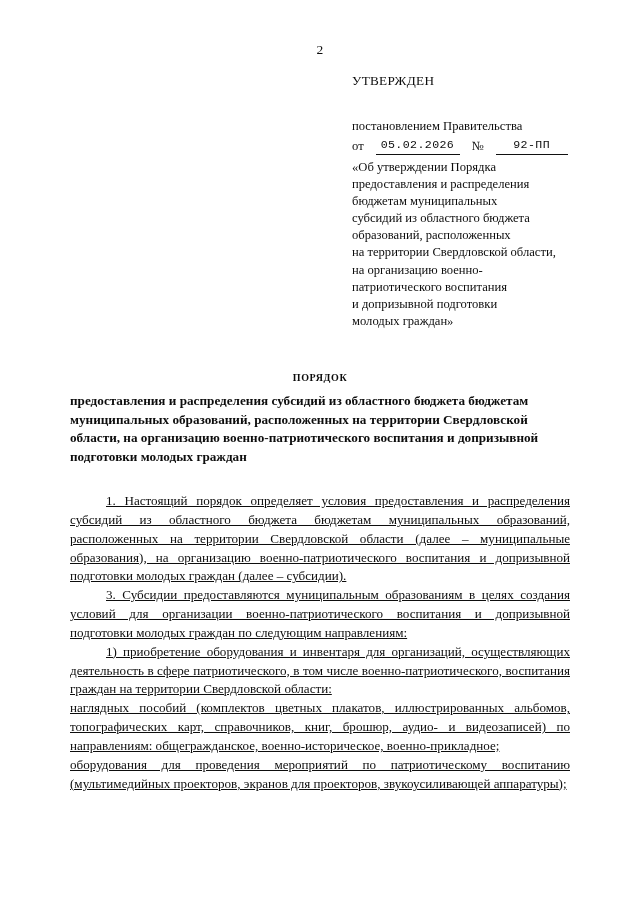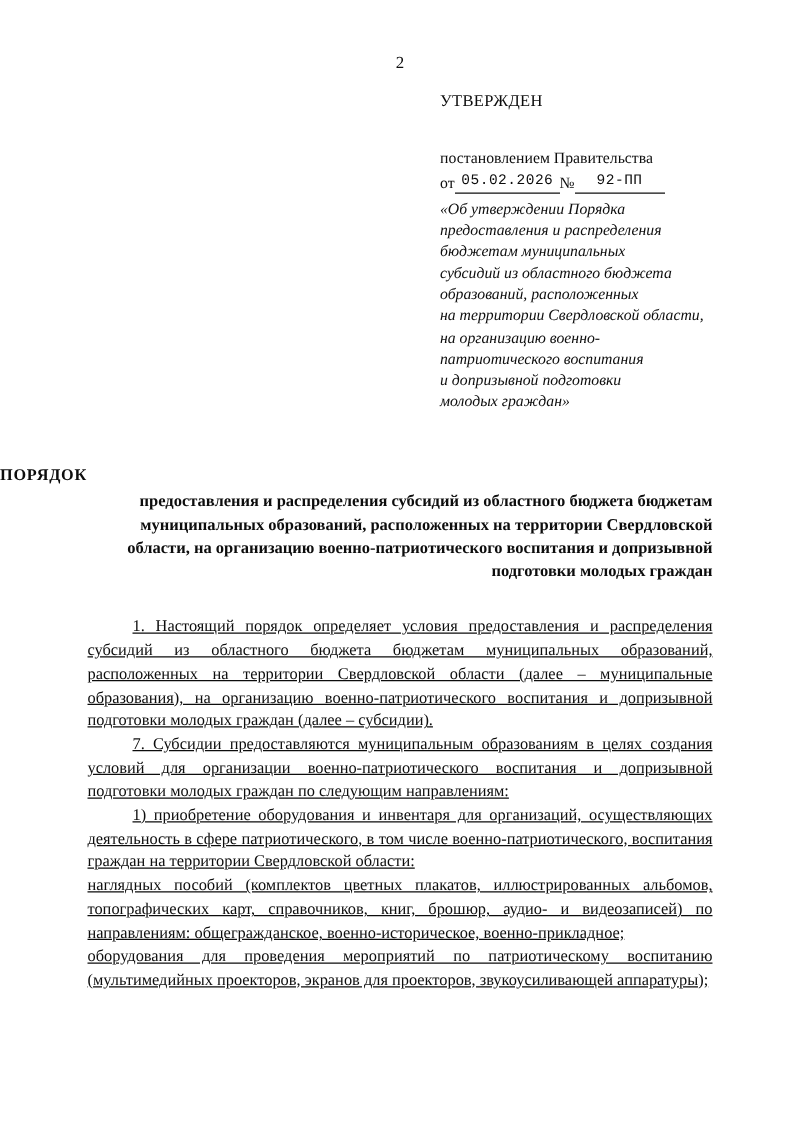--- a/index.html
+++ b/index.html
@@ -48,56 +48,56 @@
     font-size: 13.2px;
   }
   .approval .line {
     white-space: nowrap;
     margin-top: 28px;
   }
   .approval .datenum {
     margin-top: 2px;
     display: flex;
     align-items: flex-end;
-    gap: 0;
+    gap: 12px;
     white-space: nowrap;
   }
   .approval .datenum .lab { flex: none; }
   .approval .datenum .val {
     display: inline-block;
     border-bottom: 1px solid #111;
     padding: 0 5px 1px 5px;
     font-family: "Liberation Mono", "DejaVu Sans Mono", monospace;
     font-size: 11.6px;
     letter-spacing: 0.4px;
   }
-  .approval .val.date { min-width: 74px; text-align: right; }
+  .approval .val.date { min-width: 74px; text-align: left; }
   .approval .val.num  { min-width: 62px; text-align: center; }
   .approval .quote {
     margin-top: 4px;
   }
-  .approval .quote div { white-space: nowrap; font-style: italic; }
+  .approval .quote div { white-space: nowrap; }
 
   
   .doc-title {
     position: absolute;
     top: 372px;
     left: 0;
     width: 640px;
-    text-align: left;
+    text-align: center;
     font-weight: bold;
-    font-size: 13px;
+    font-size: 10px;
     letter-spacing: 0.6px;
   }
   .doc-subtitle {
     position: absolute;
     top: 392px;
     left: 70px;
     width: 500px;
-    text-align: right;
+    text-align: left;
     font-weight: bold;
     font-size: 13.2px;
     line-height: 1.42;
   }
 
   
   .body-text {
     position: absolute;
     top: 492px;
     left: 70px;
@@ -144,19 +144,19 @@
       <div>и допризывной подготовки</div>
       <div>молодых граждан»</div>
     </div>
   </div>
 
   <div class="doc-title">ПОРЯДОК</div>
   <div class="doc-subtitle">предоставления и распределения субсидий из областного бюджета бюджетам муниципальных образований, расположенных на территории Свердловской области, на организацию военно-патриотического воспитания и допризывной подготовки молодых граждан</div>
 
   <div class="body-text">
     <p>1. Настоящий порядок определяет условия предоставления и распределения субсидий из областного бюджета бюджетам муниципальных образований, расположенных на территории Свердловской области (далее – муниципальные образования), на организацию военно-патриотического воспитания и допризывной подготовки молодых граждан (далее – субсидии).</p>
-    <p>7. Субсидии предоставляются муниципальным образованиям в целях создания условий для организации военно-патриотического воспитания и допризывной подготовки молодых граждан по следующим направлениям:</p>
+    <p>3. Субсидии предоставляются муниципальным образованиям в целях создания условий для организации военно-патриотического воспитания и допризывной подготовки молодых граждан по следующим направлениям:</p>
     <p>1) приобретение оборудования и инвентаря для организаций, осуществляющих деятельность в сфере патриотического, в том числе военно-патриотического, воспитания граждан на территории Свердловской области:</p>
     <p class="noindent">наглядных пособий (комплектов цветных плакатов, иллюстрированных альбомов, топографических карт, справочников, книг, брошюр, аудио- и видеозаписей) по направлениям: общегражданское, военно-историческое, военно-прикладное;</p>
     <p class="noindent">оборудования для проведения мероприятий по патриотическому воспитанию (мультимедийных проекторов, экранов для проекторов, звукоусиливающей аппаратуры);</p>
   </div>
 
 </div>
 
 </body></html>

